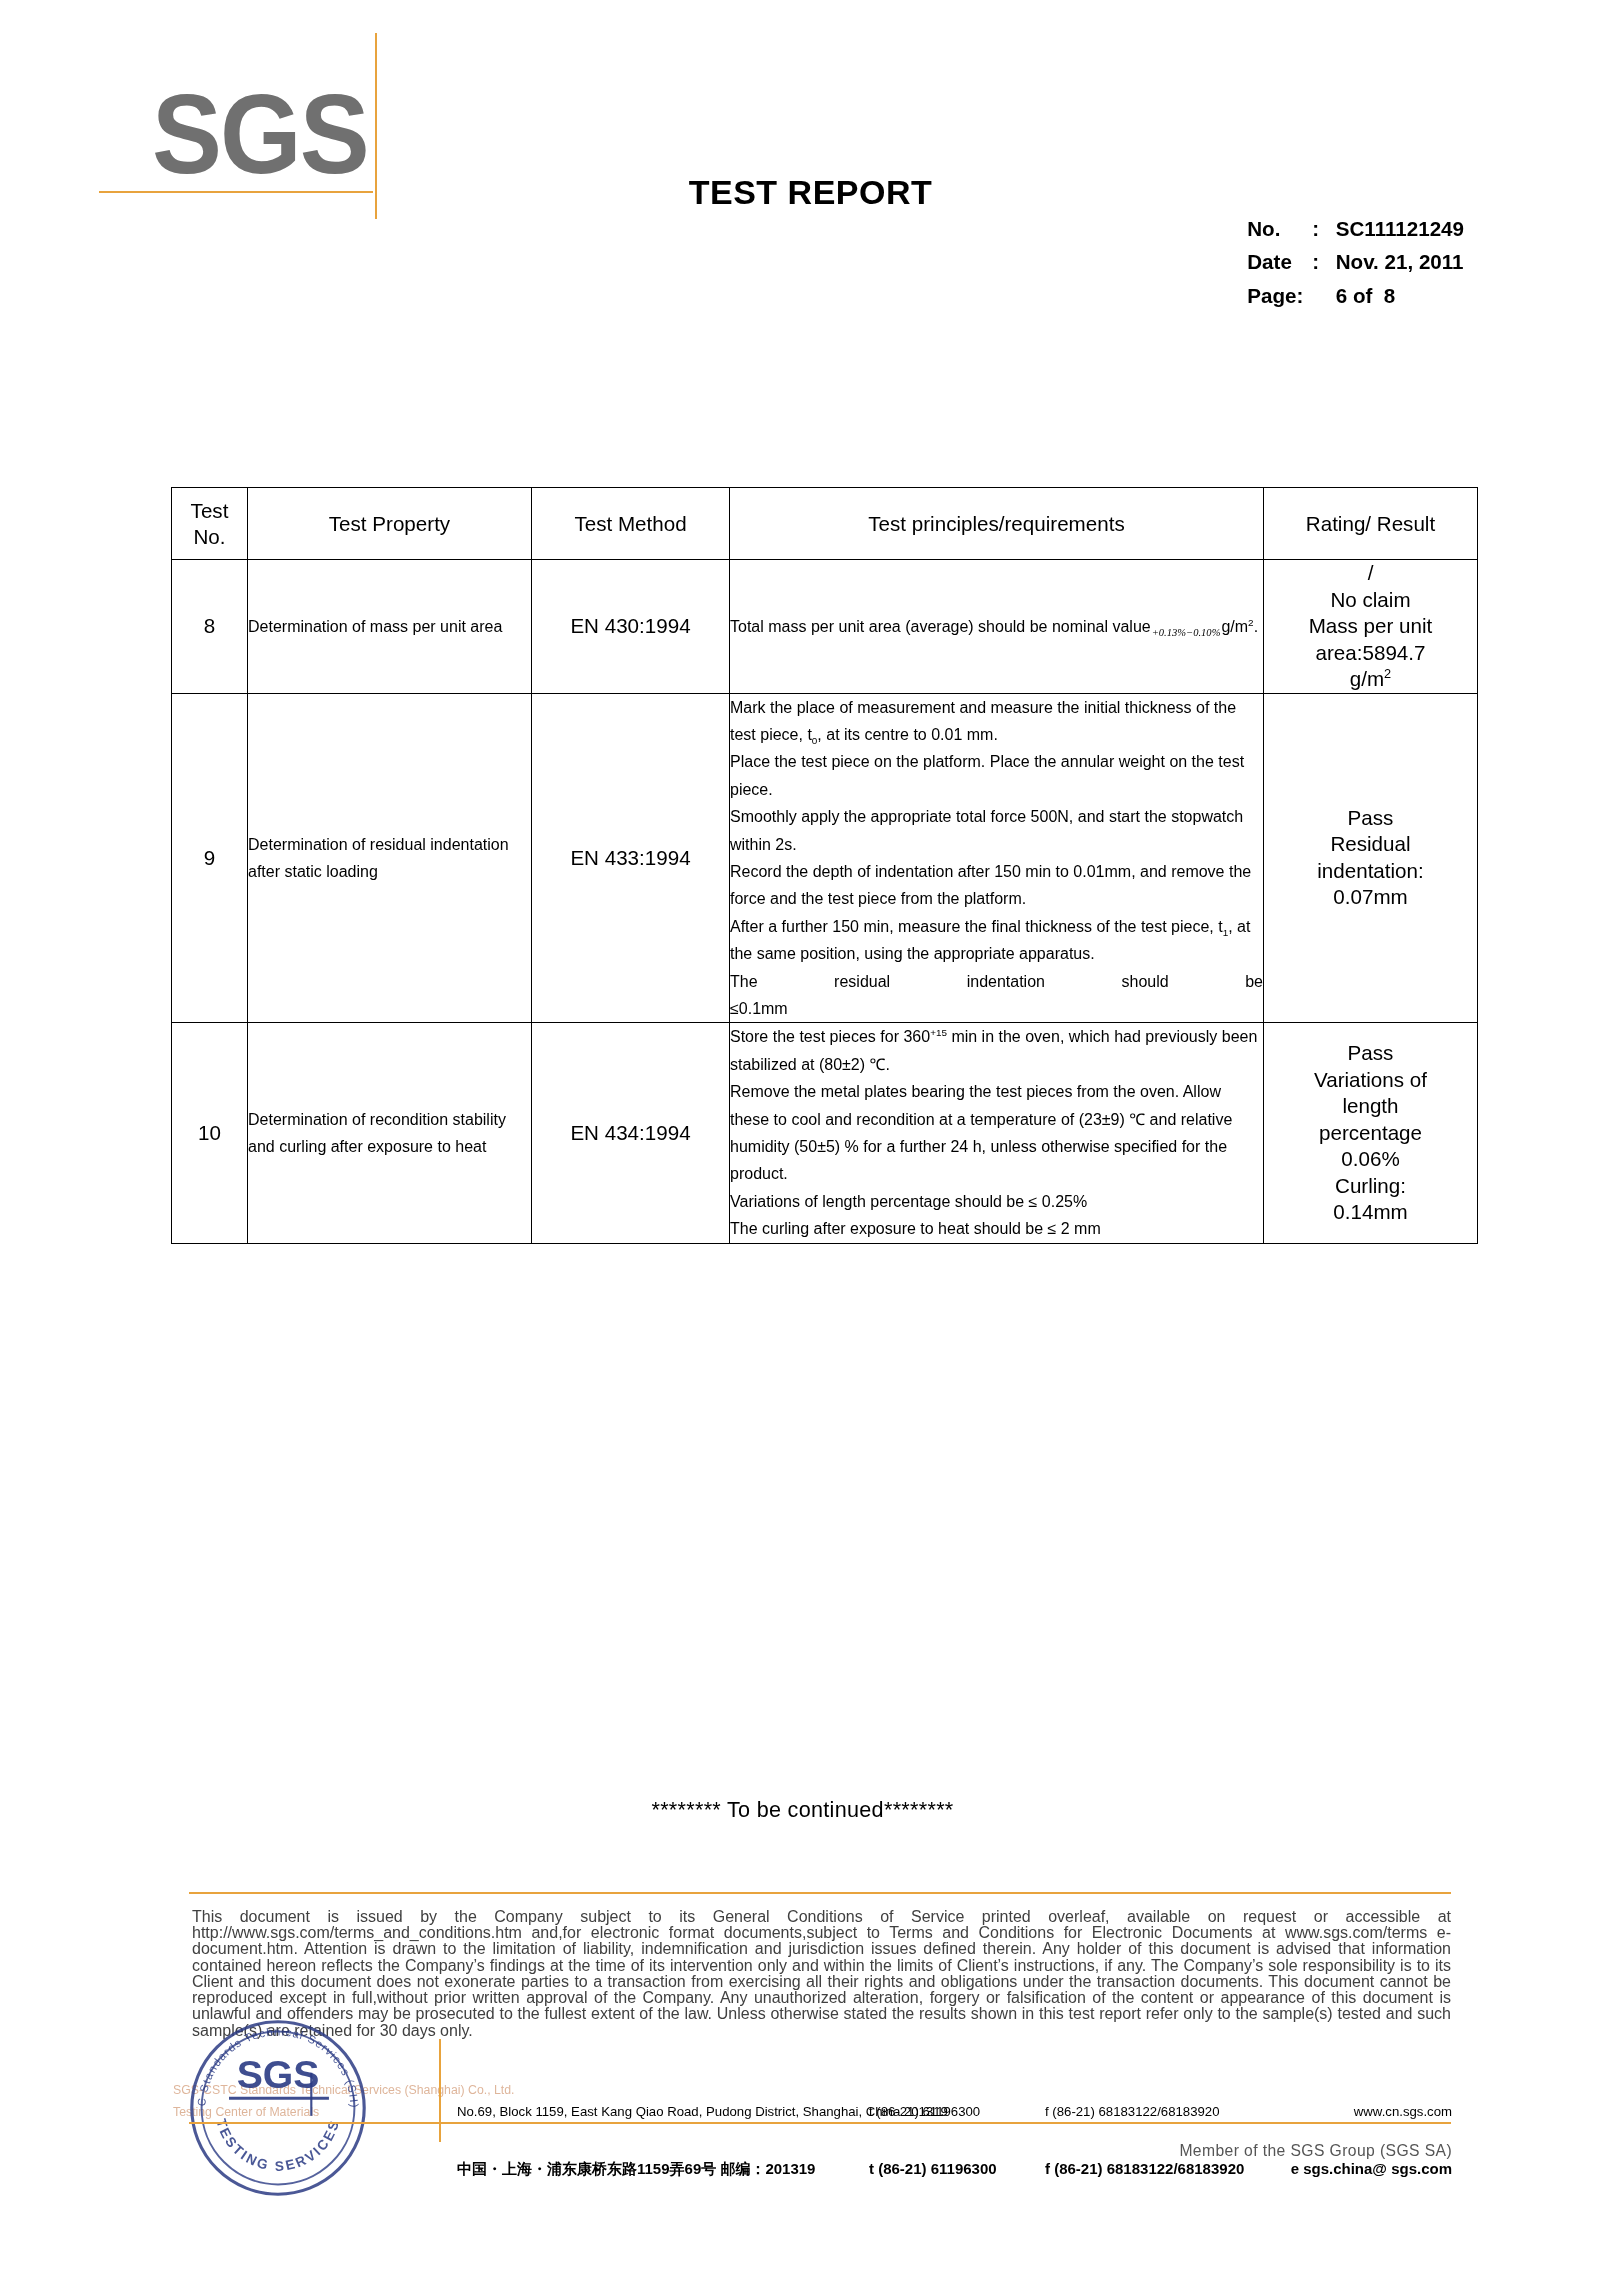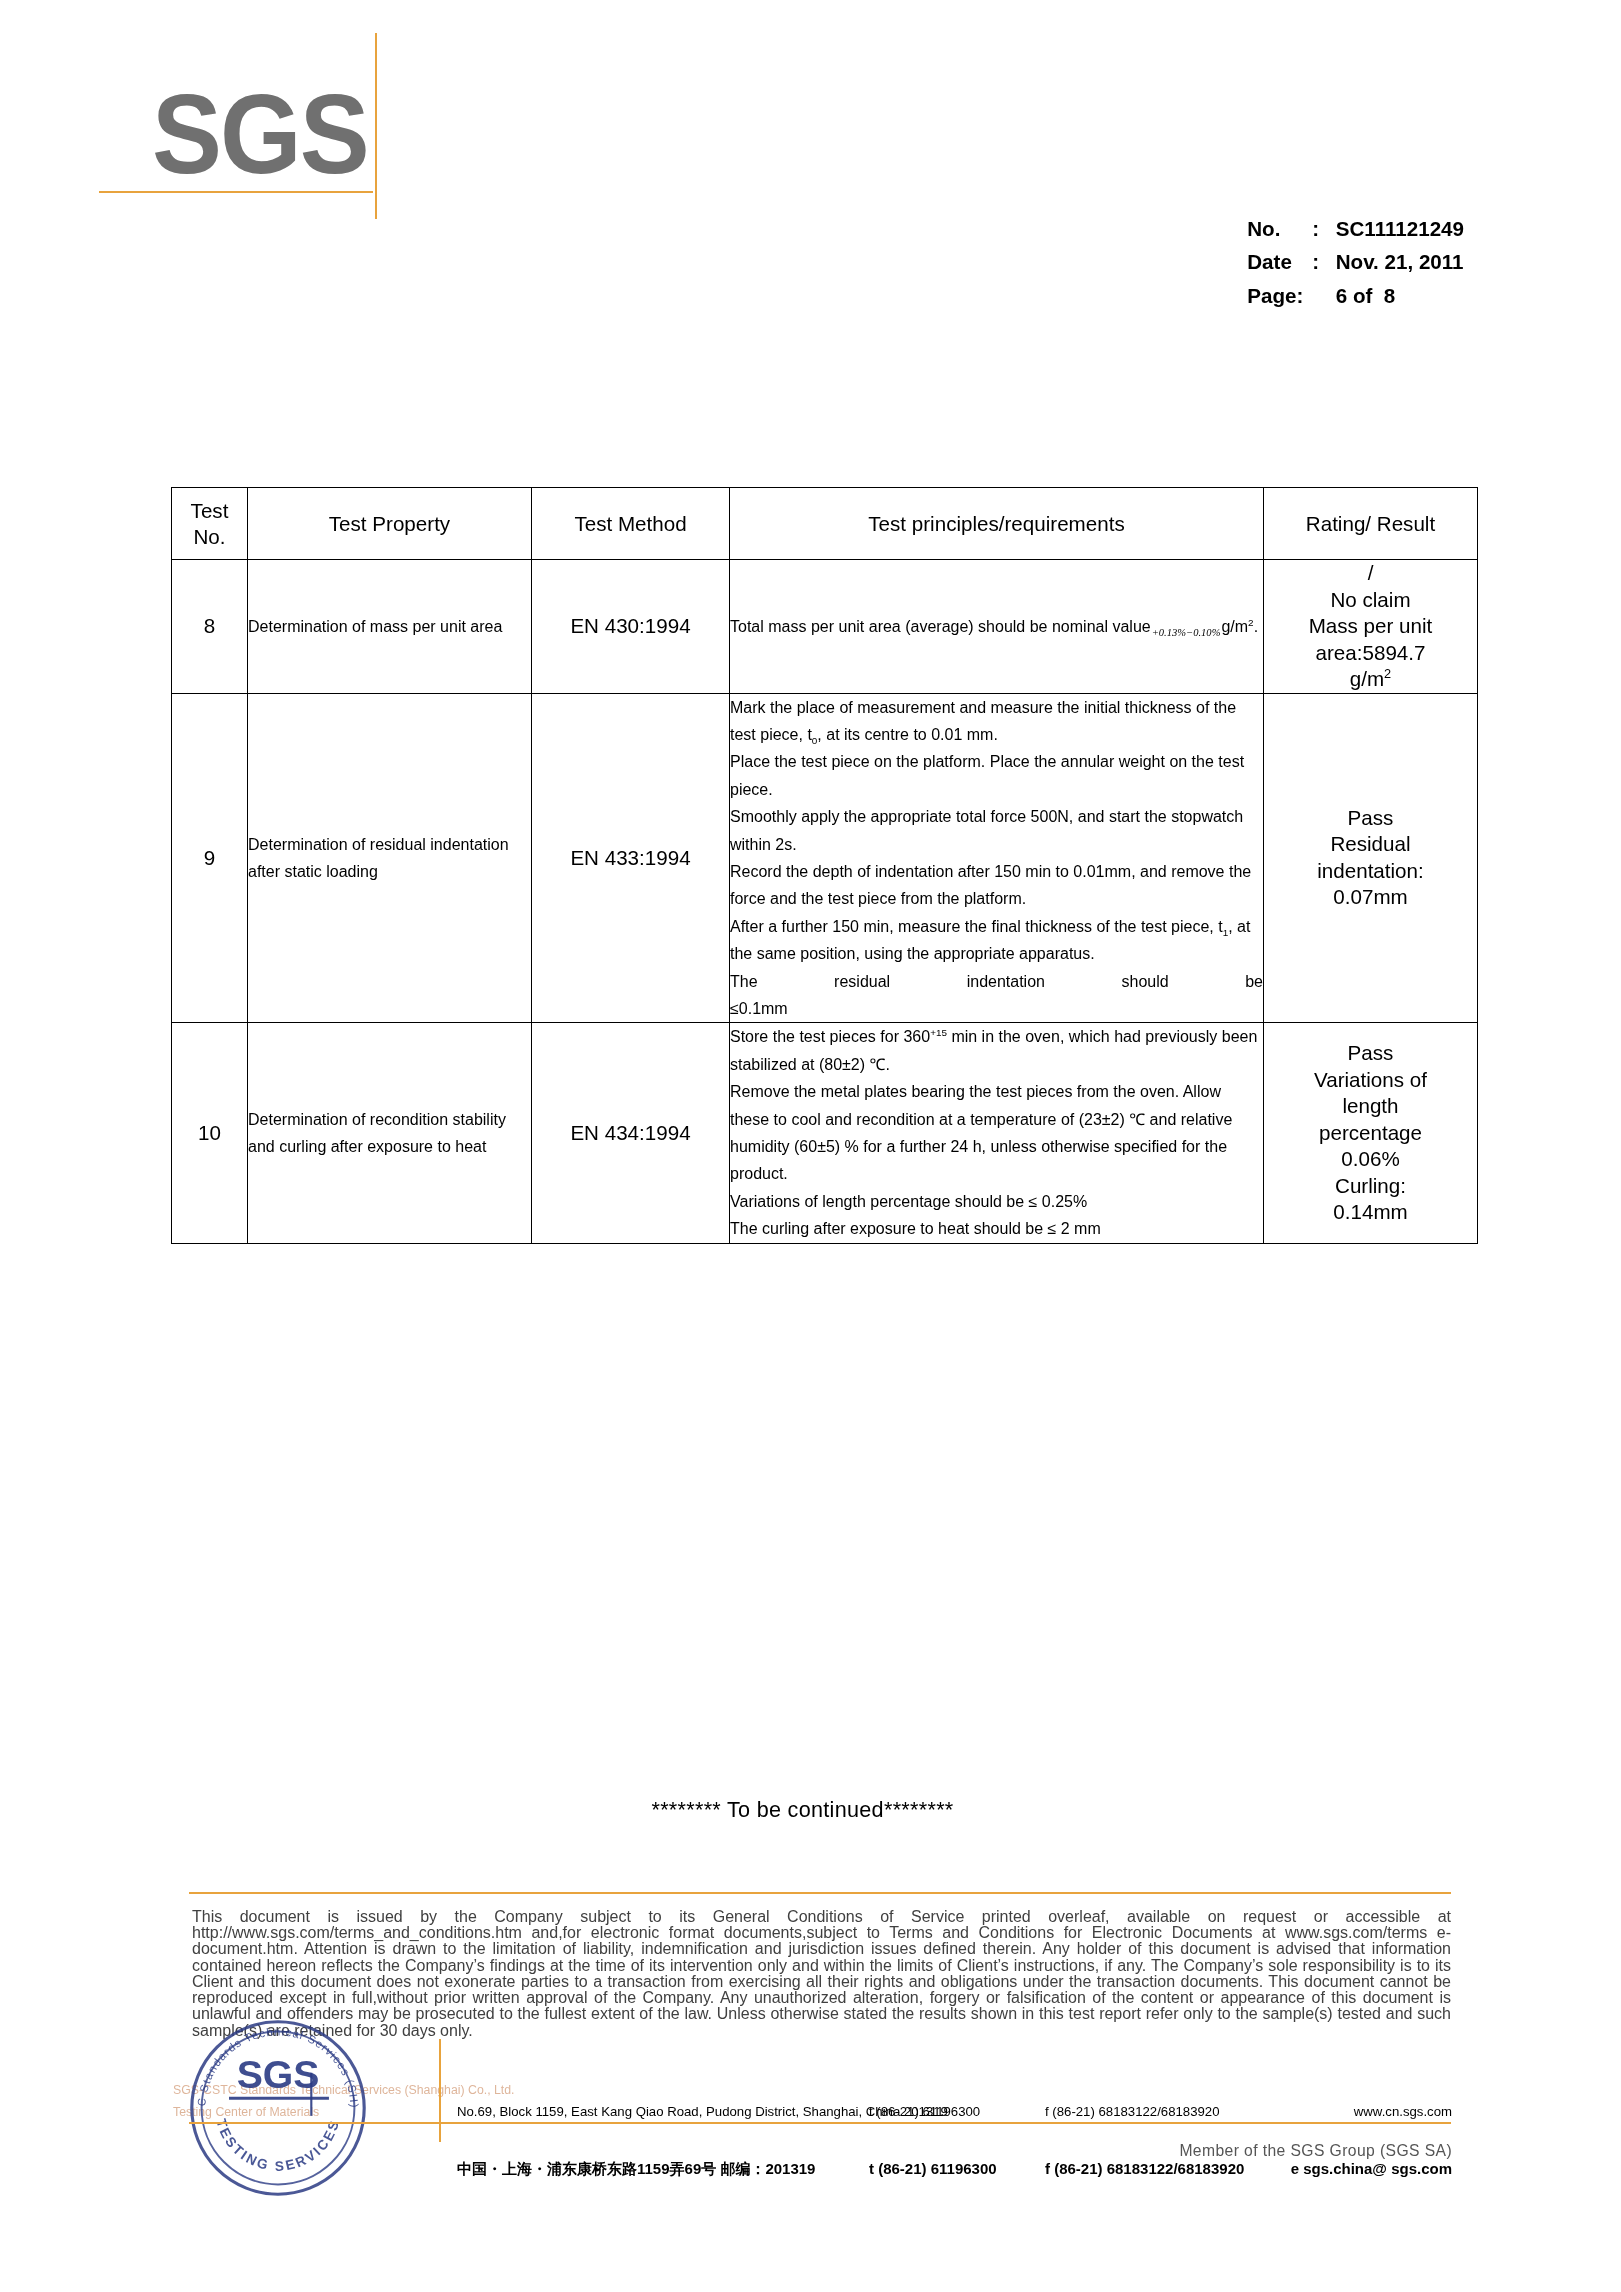--- a/index.html
+++ b/index.html
@@ -266,20 +266,21 @@
 </head>
 <body>
 
 <div class="header">
   <div class="logo-wrap">
     <div class="logo-vline"></div>
     <div class="logo-hline"></div>
     <div class="logo-text">SGS</div>
   </div>
 
+  <div class="title">TEST REPORT</div>
 
   <div class="meta">
     <div class="meta-row">
       <span class="meta-label">No.</span>
       <span class="meta-colon">:</span>
       <span class="meta-value">SC111121249</span>
     </div>
     <div class="meta-row">
       <span class="meta-label">Date</span>
       <span class="meta-colon">:</span>
@@ -357,21 +358,21 @@
           <span class="res-line">0.07mm</span>
         </td>
       </tr>
 
       <tr>
         <td class="td-center">10</td>
         <td class="td-left">Determination of recondition stability and curling after exposure to heat</td>
         <td class="td-center">EN 434:1994</td>
         <td class="td-left td-top">
           <span>Store the test pieces for 360</span><sup class="tiny">+15</sup><span> min in the oven, which had previously been stabilized at (80±2) ℃.</span>
-          <span class="princ-line">Remove the metal plates bearing the test pieces from the oven. Allow these to cool and recondition at a temperature of (23±2) ℃ and relative humidity (60±5) % for a further 24 h, unless otherwise specified for the product.</span>
+          <span class="princ-line">Remove the metal plates bearing the test pieces from the oven. Allow these to cool and recondition at a temperature of (23±9) ℃ and relative humidity (50±5) % for a further 24 h, unless otherwise specified for the product.</span>
           <span class="princ-line">Variations of length percentage should be ≤ 0.25%</span>
           <span class="princ-line">The curling after exposure to heat should be ≤ 2 mm</span>
         </td>
         <td class="td-center">
           <span class="res-line">Pass</span>
           <span class="res-line">Variations of</span>
           <span class="res-line">length</span>
           <span class="res-line">percentage</span>
           <span class="res-line">0.06%</span>
           <span class="res-line">Curling:</span>

